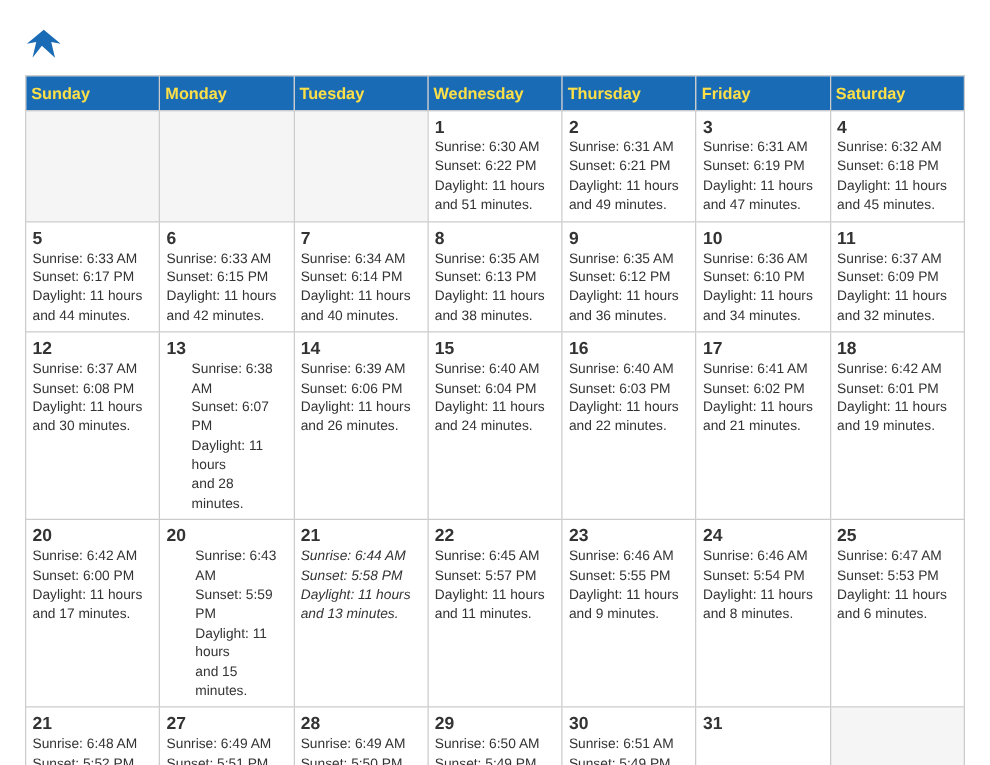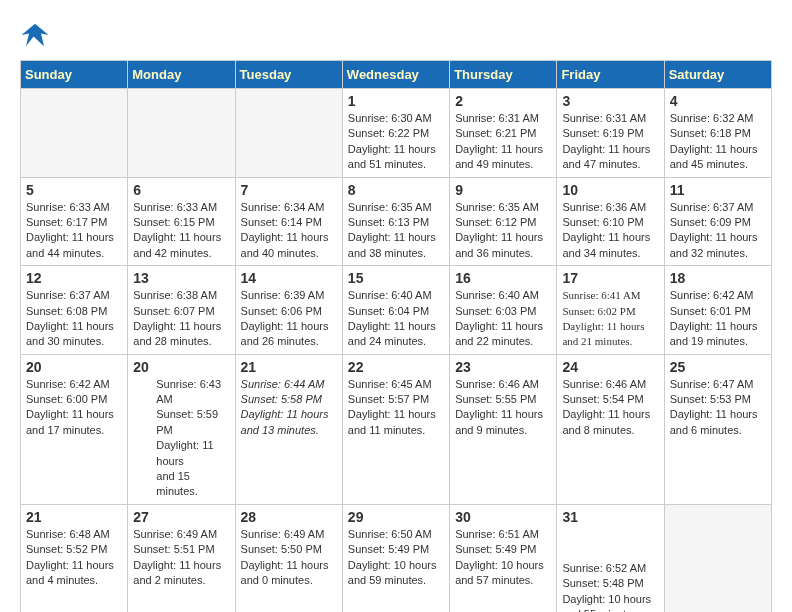--- a/index.html
+++ b/index.html
@@ -46,21 +46,21 @@
       font-size: 16px;
       color: #333;
     }
     table {
       width: 100%;
       border-collapse: collapse;
       table-layout: fixed;
     }
     th {
       background-color: #1a6bb5;
-      color: #fef9c3;
+      color: #fde047;
       font-size: 13px;
       padding: 6px 4px;
       text-align: left;
       border: 1px solid #ccc;
     }
     td {
       vertical-align: top;
       border: 1px solid #ccc;
       padding: 4px 5px;
       height: 85px;
@@ -200,21 +200,21 @@
       <tr>
         <td>
           <div class="day-num">12</div>
           <div class="day-info" style="white-space: pre-line;">Sunrise: 6:37 AM
 Sunset: 6:08 PM
 Daylight: 11 hours
 and 30 minutes.</div>
         </td>
         <td>
           <div class="day-num">13</div>
-          <div class="day-info" style="white-space: pre-line;">Sunrise: 6:38 AM
+          <div class="day-info" style="white-space: pre-line; margin-left: 20px;">Sunrise: 6:38 AM
 Sunset: 6:07 PM
 Daylight: 11 hours
 and 28 minutes.</div>
         </td>
         <td>
           <div class="day-num">14</div>
           <div class="day-info" style="white-space: pre-line;">Sunrise: 6:39 AM
 Sunset: 6:06 PM
 Daylight: 11 hours
 and 26 minutes.</div>
@@ -228,21 +228,21 @@
         </td>
         <td>
           <div class="day-num">16</div>
           <div class="day-info" style="white-space: pre-line;">Sunrise: 6:40 AM
 Sunset: 6:03 PM
 Daylight: 11 hours
 and 22 minutes.</div>
         </td>
         <td>
           <div class="day-num">17</div>
-          <div class="day-info" style="white-space: pre-line; font-family: Liberation Serif, serif;">Sunrise: 6:41 AM
+          <div class="day-info" style="white-space: pre-line;">Sunrise: 6:41 AM
 Sunset: 6:02 PM
 Daylight: 11 hours
 and 21 minutes.</div>
         </td>
         <td>
           <div class="day-num">18</div>
           <div class="day-info" style="white-space: pre-line;">Sunrise: 6:42 AM
 Sunset: 6:01 PM
 Daylight: 11 hours
 and 19 minutes.</div>

